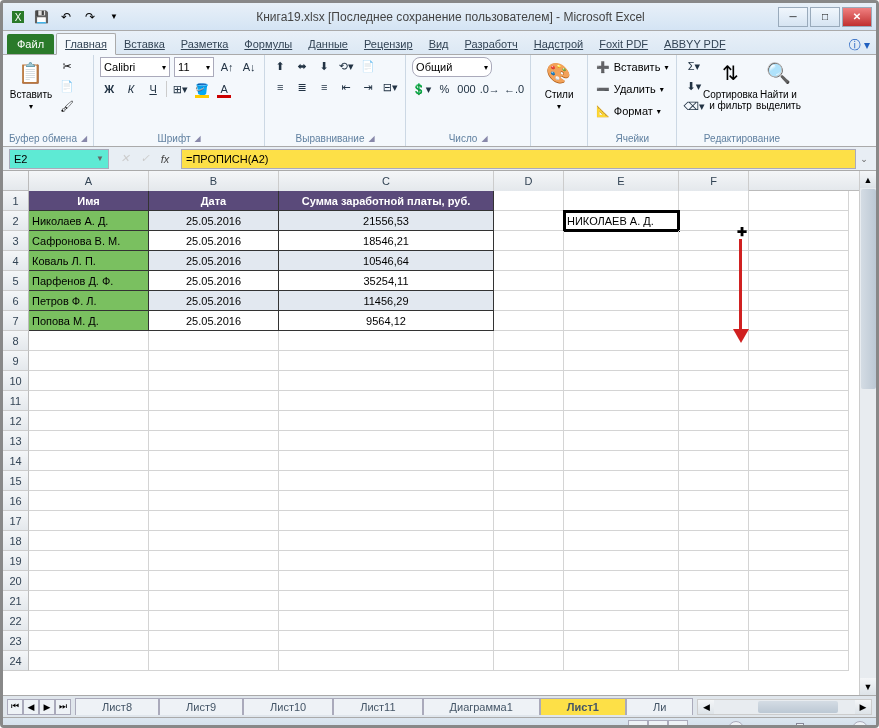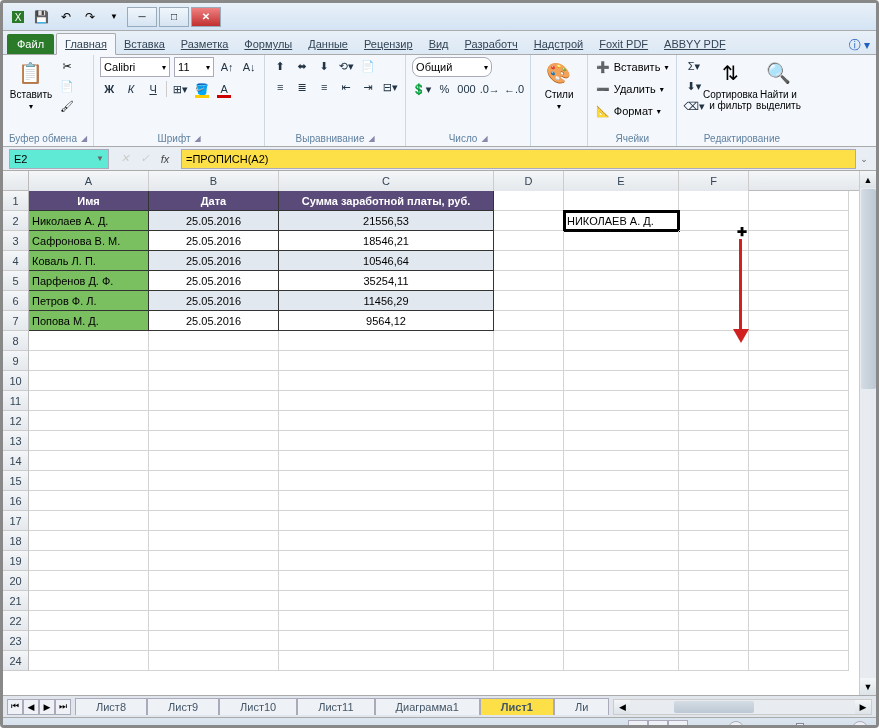--- a/index.html
+++ b/index.html
@@ -71,21 +71,21 @@
 
 .fillhandle { position: absolute; width: 12px; height: 12px; font-size: 12px; font-weight: bold; color: #000; }
 .arrow-annot { position: absolute; }
 .arrow-annot .shaft { width: 3px; height: 90px; background: #d02020; margin-left: 6px; }
 .arrow-annot .head { width: 0; height: 0; border-left: 8px solid transparent; border-right: 8px solid transparent; border-top: 14px solid #d02020; }
 
 
 .sheettabs { height: 22px; background: #e0e6ec; display: flex; align-items: center; border-top: 1px solid #aaa; font-size: 11px; }
 .tabnav { display: flex; margin: 0 4px; }
 .tabnav-btn { width: 16px; height: 16px; display: flex; align-items: center; justify-content: center; font-size: 9px; border: 1px solid #aab; background: #eef2f6; }
-.sheettab { padding: 2px 20px; background: #eef2f6; border: 1px solid #aab; border-bottom: none; color: #456; }
+.sheettab { padding: 2px 26px; background: #eef2f6; border: 1px solid #aab; border-bottom: none; color: #456; }
 .sheettab.active { background: #fde047; font-weight: bold; }
 .hscroll { flex: 1; height: 16px; background: #e8ecf0; margin: 0 4px; position: relative; border: 1px solid #ccc; }
 .hscroll .left, .hscroll .right { width: 16px; height: 14px; position: absolute; background: linear-gradient(#f4f6f8,#dde3e8); display: flex; align-items: center; justify-content: center; font-size: 9px; }
 .hscroll .right { right: 0; }
 .hscroll .thumb { position: absolute; left: 60px; width: 80px; height: 12px; top: 1px; background: linear-gradient(#d4dce4,#bcc8d4); border-radius: 2px; }
 
 
 .statusbar { height: 22px; background: linear-gradient(#dce6f0,#cad8e6); display: flex; align-items: center; font-size: 11px; padding: 0 8px; border-top: 1px solid #aaa; }
 .statusbar .status { color: #345; }
 .viewbtns { margin-left: auto; display: flex; gap: 0; }
@@ -109,20 +109,21 @@
         <svg width="16" height="16">
           <rect x="2" y="2" width="12" height="12" fill="#2a7a2a"></rect>
           <text x="8" y="12" font-size="10" fill="#fff" text-anchor="middle">X</text>
         </svg>
       </div>
     <div class="qat-btn">💾</div>
     <div class="qat-btn">↶</div>
     <div class="qat-btn">↷</div>
     <div class="qat-btn" style="font-size:8px;">▼</div>
   </div>
+  <div class="title">Книга19.xlsx [Последнее сохранение пользователем] - Microsoft Excel</div>
   <div class="wincontrols">
     <div class="winbtn">─</div>
     <div class="winbtn">□</div>
     <div class="winbtn close">✕</div>
   </div>
 </div>
 
 <div class="ribbontabs">
   <div class="filetab">Файл</div>
   <div class="tab active">Главная</div>

